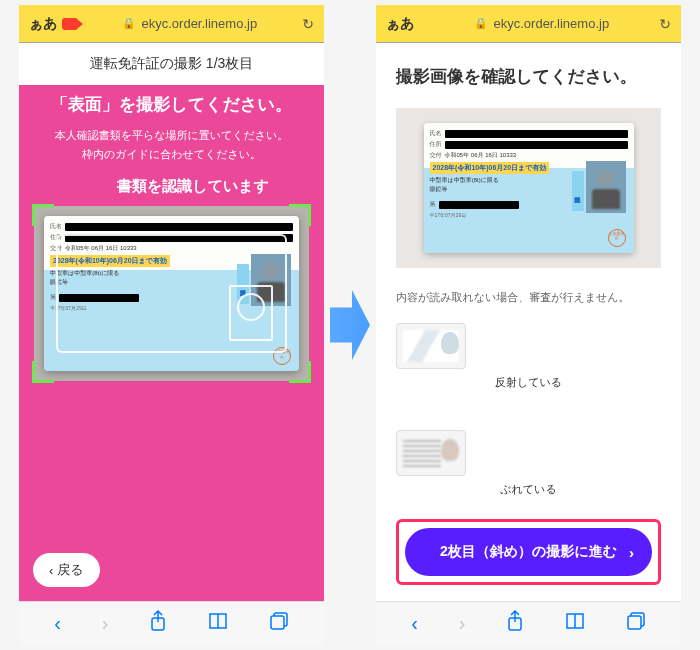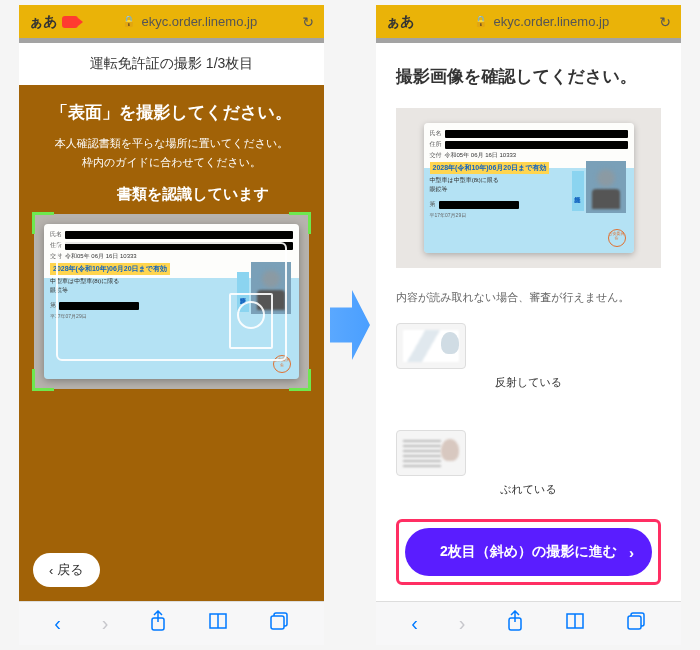--- a/index.html
+++ b/index.html
@@ -17,22 +17,22 @@
       width: 305px;
       height: 640px;
       background: #fff;
       position: relative;
       overflow: hidden;
       display: flex;
       flex-direction: column;
     }
     .safari-top {
       height: 38px;
-      background: #eab308;
-      border-bottom: 5px solid #a3a3a3;
+      background: #fde047;
+      border-bottom: 1px solid #a3a3a3;
       display: flex;
       align-items: center;
       padding: 0 10px;
       gap: 4px;
       font-size: 13px;
       color: #333;
     }
     .aa { font-size: 14px; font-weight: 600; }
     .cam-icon { width: 16px; height: 12px; background: #ff3b30; border-radius: 3px; position: relative; }
     .cam-icon::after { content:''; position:absolute; right:-5px; top:2px; width:0;height:0;border-left:5px solid #ff3b30;border-top:4px solid transparent;border-bottom:4px solid transparent;}
@@ -54,23 +54,23 @@
       display: flex;
       align-items: center;
       justify-content: space-around;
       padding: 0 15px;
     }
     .nav-icon { color: #007aff; font-size: 20px; }
     .nav-icon.disabled { color: #c7c7cc; }
     .content { flex: 1; overflow: hidden; position: relative; }
 
     
-    .left .content { background: #a16207; color: #fff; text-align: center; }
+    .left .content { background: #ec4899; color: #fff; text-align: center; }
     .page-header { background: #fff; color: #333; font-size: 14px; padding: 12px; font-weight: 500; }
-    .capture-title { font-size: 17px; font-weight: 600; padding: 16px 10px 10px; }
+    .capture-title { font-size: 17px; font-weight: 600; padding: 8px 10px 10px; }
     .capture-sub { font-size: 11px; line-height: 1.7; padding: 0 20px; }
     .recognizing { font-size: 15px; font-weight: 600; padding: 14px 0 10px; margin-left: 43px; }
     .camera-frame {
       margin: 0 15px;
       height: 175px;
       background: #b7b3ae;
       position: relative;
       border-radius: 2px;
     }
     .corner { position: absolute; width: 22px; height: 22px; border: 3px solid #6ee84f; }

